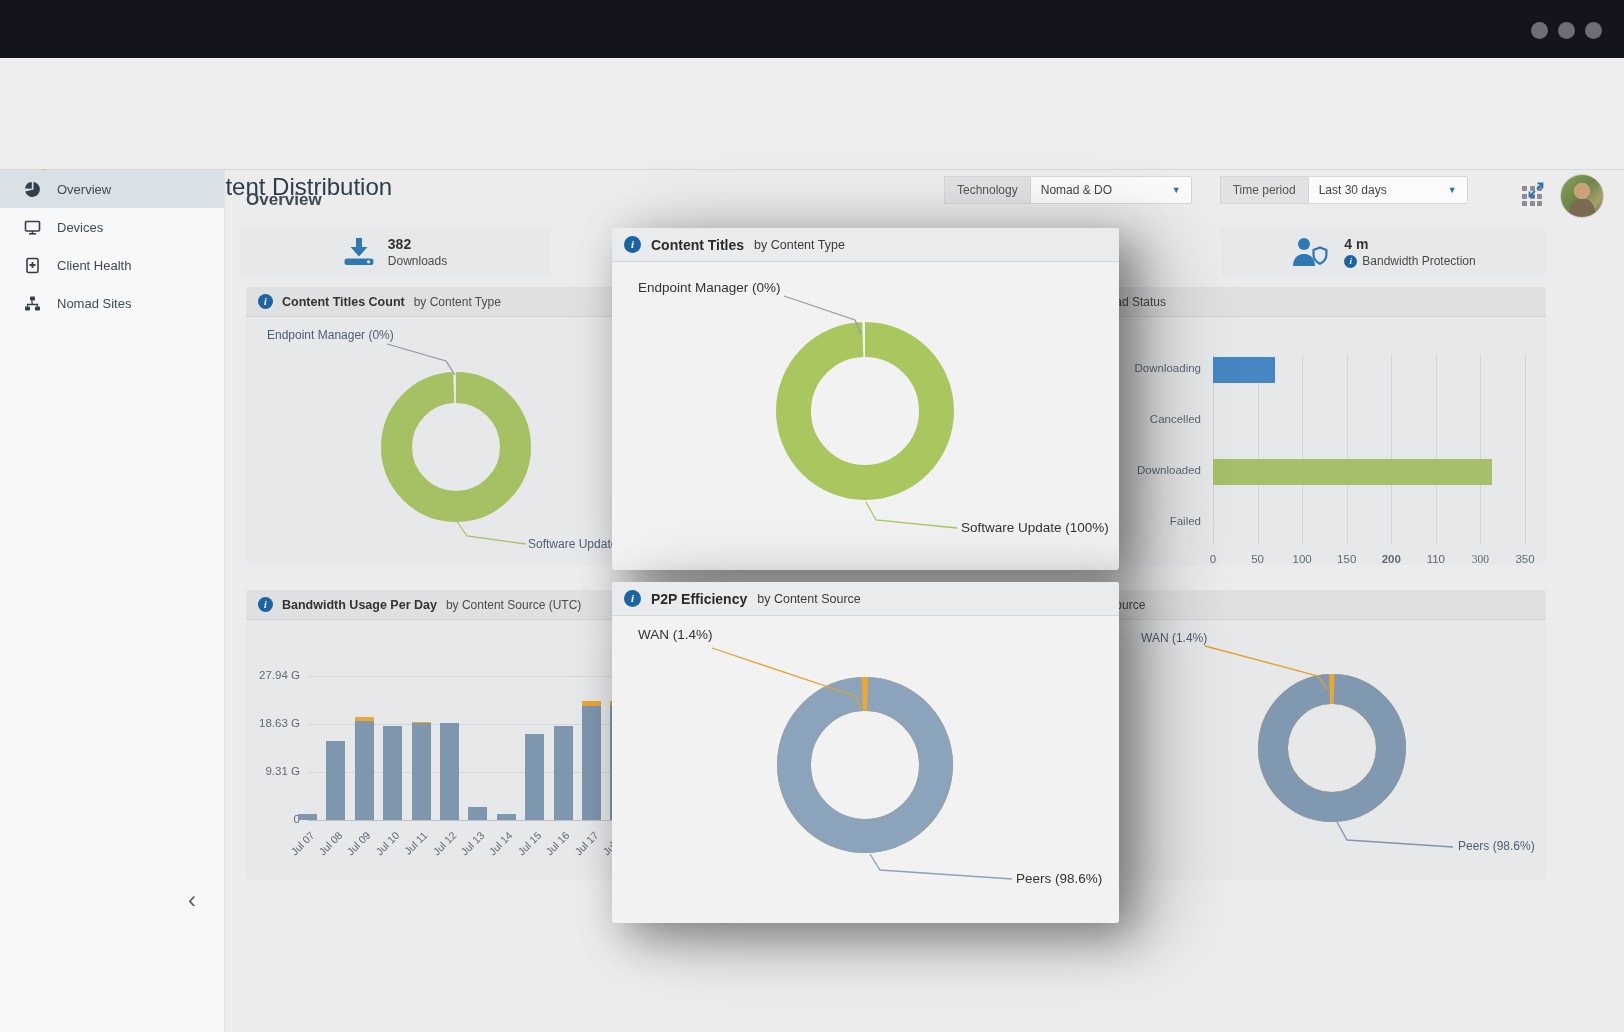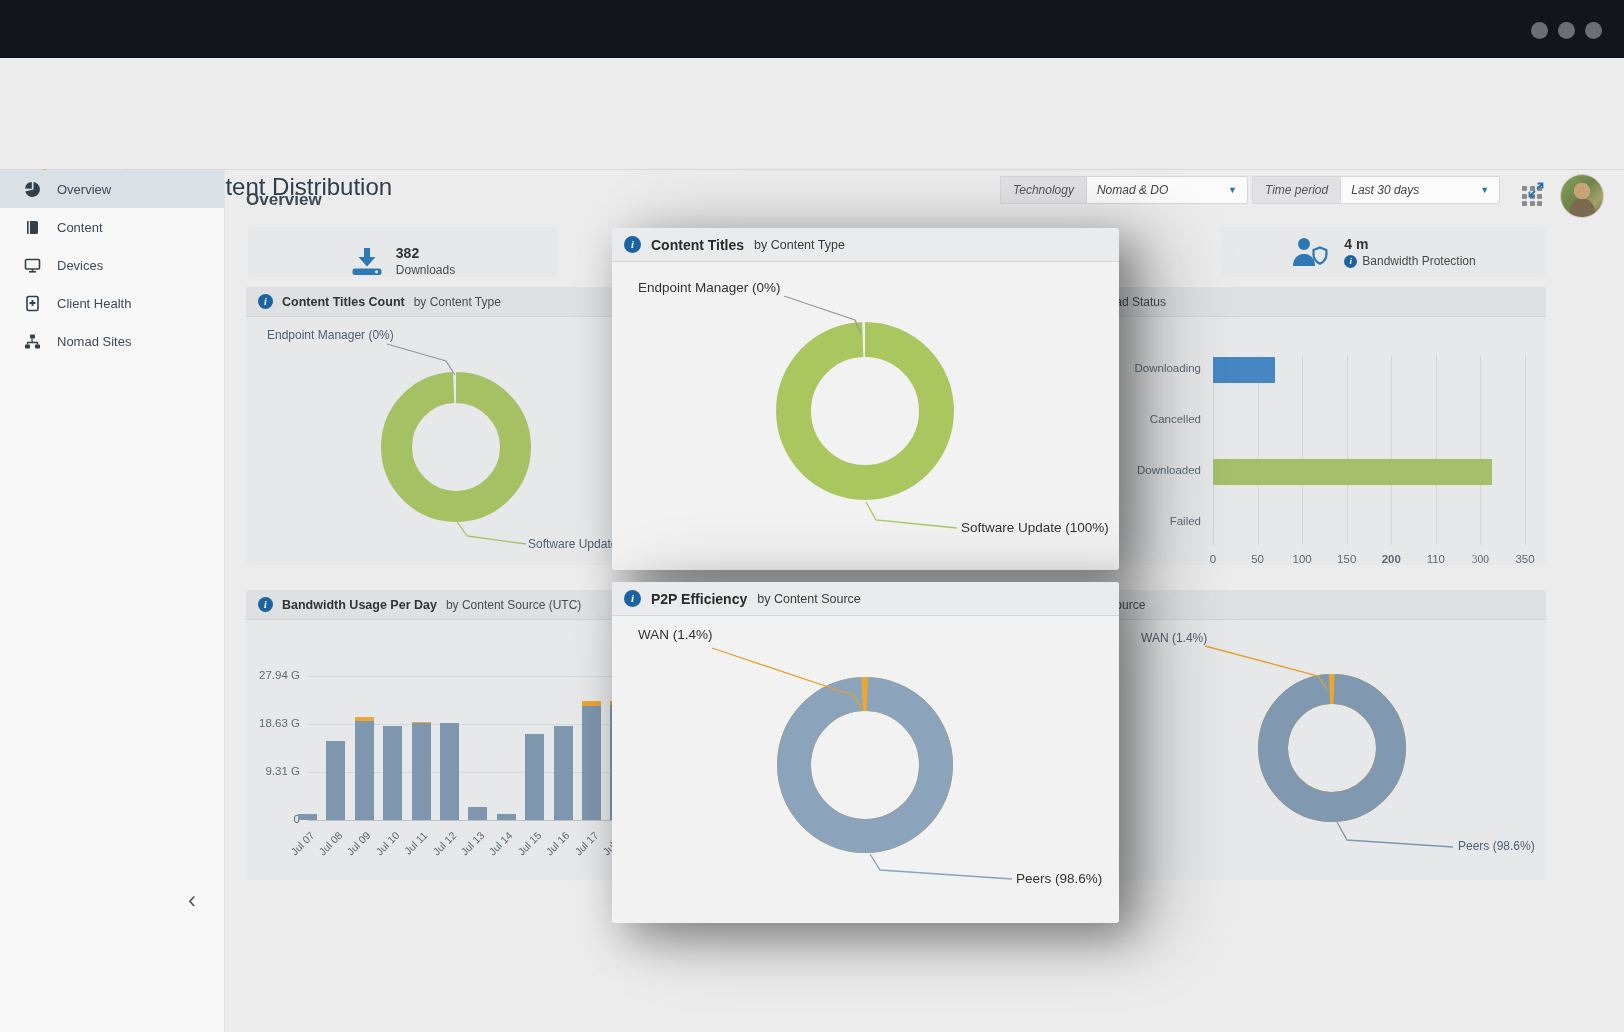--- a/index.html
+++ b/index.html
@@ -27,21 +27,21 @@
     border:1px solid #cfcfcf;}
   
   .sidebar{position:absolute;left:0;top:170px;width:225px;height:862px;background:#f8f8f8;border-right:1px solid #e2e2e3;}
   .side-item{position:relative;height:38px;display:flex;align-items:center;gap:16px;padding-left:24px;
              font-size:13px;color:#3f4a55;cursor:pointer;}
   .side-item.active{background:#d9e0e6;}
   .side-item svg{flex:0 0 auto;}
   .collapse{position:absolute;left:188px;top:718px;font-size:24px;color:#5c5c5c;cursor:pointer;line-height:1;}
   
   .page-title{position:absolute;left:246px;top:179px;font-size:17px;font-weight:700;color:#3d4954;}
-  .filters{position:absolute;left:1000px;top:176px;display:flex;align-items:center;gap:4px;font-style:italic;}
+  .filters{position:absolute;left:944px;top:176px;display:flex;align-items:center;gap:28px;}
   .fgroup{display:flex;align-items:stretch;height:28px;}
   .flabel{background:#e2e2e4;border:1px solid #d6d6d8;border-right:none;display:flex;align-items:center;
           padding:0 12px;font-size:12px;color:#555;}
   .fselect{background:#fbfbfb;border:1px solid #d6d6d8;display:flex;align-items:center;justify-content:space-between;
            padding:0 10px;font-size:12px;color:#444;cursor:pointer;border-radius:0 2px 2px 0;}
   .fselect .caret{color:#2a73b5;font-size:9px;margin-left:14px;}
   .sel-tech{width:162px;}
   .sel-time{width:160px;}
   .expand-ic{position:absolute;left:1528px;top:182px;cursor:pointer;}
   
@@ -132,27 +132,20 @@
 
   <nav class="sidebar">
     <div class="side-item active">
       <svg width="17" height="17" viewBox="0 0 17 17" fill="#333f4a">
         <path d="M9.5 1 a7.5 7.5 0 1 1 -8.3 9.6 L9.5 8.5 Z"></path>
         <path d="M7.8 1.1 A7.5 7.5 0 0 0 1 7.4 l6.8 .4 Z"></path>
       </svg>
       <span>Overview</span>
     </div>
     <div class="side-item">
-      <svg width="17" height="17" viewBox="0 0 17 17" fill="#333f4a">
-        <path d="M3 2 h9.5 a1.5 1.5 0 0 1 1.5 1.5 v10 a1.5 1.5 0 0 1 -1.5 1.5 H3 Z"></path>
-        <rect x="4.6" y="2" width="1.3" height="13" fill="#f8f8f8"></rect>
-      </svg>
-      <span>Content</span>
-    </div>
-    <div class="side-item">
       <svg width="17" height="17" viewBox="0 0 17 17" fill="none" stroke="#333f4a" stroke-width="1.6">
         <rect x="1.5" y="2.5" width="14" height="9.5" rx="1"></rect>
         <line x1="8.5" y1="12" x2="8.5" y2="14.5"></line>
           <line x1="5" y1="14.8" x2="12" y2="14.8"></line>
       </svg>
       <span>Devices</span>
     </div>
     <div class="side-item">
       <svg width="17" height="17" viewBox="0 0 17 17" fill="none" stroke="#333f4a" stroke-width="1.6">
         <rect x="3" y="1.5" width="11" height="14" rx="1.5"></rect>
@@ -186,21 +179,21 @@
       <span class="fselect sel-time">
         <span>Last 30 days</span>
         <span class="caret">▼</span>
       </span>
     </div>
   </div>
   <svg class="expand-ic" width="16" height="16" viewBox="0 0 16 16" fill="none" stroke="#2a73b5" stroke-width="1.8">
     <path d="M9.5 1.5 h5 v5 M14.5 1.5 L9 7 M6.5 14.5 h-5 v-5 M1.5 14.5 L7 9"></path>
   </svg>
 
-  <div class="tile" style="left:248px;width:310px;align-items:flex-end;">
+  <div class="tile" style="left:240px;width:310px;">
     <svg width="32" height="30" viewBox="0 0 32 30" fill="#2e78b4">
       <path d="M13 1 h6 v9 h5.5 L16 19.5 7.5 10 H13 Z"></path>
       <path d="M4 21.5 h24 a2.5 2.5 0 0 1 2.5 2.5 v1.5 a2.5 2.5 0 0 1 -2.5 2.5 H4 a2.5 2.5 0 0 1 -2.5 -2.5 V24 a2.5 2.5 0 0 1 2.5 -2.5 Z"></path>
       <circle cx="25.5" cy="24.8" r="1.6" fill="#e7e8e9"></circle>
     </svg>
     <div class="tcol">
       <span class="tval">382</span>
       <span class="tlab">Downloads</span>
     </div>
   </div>

